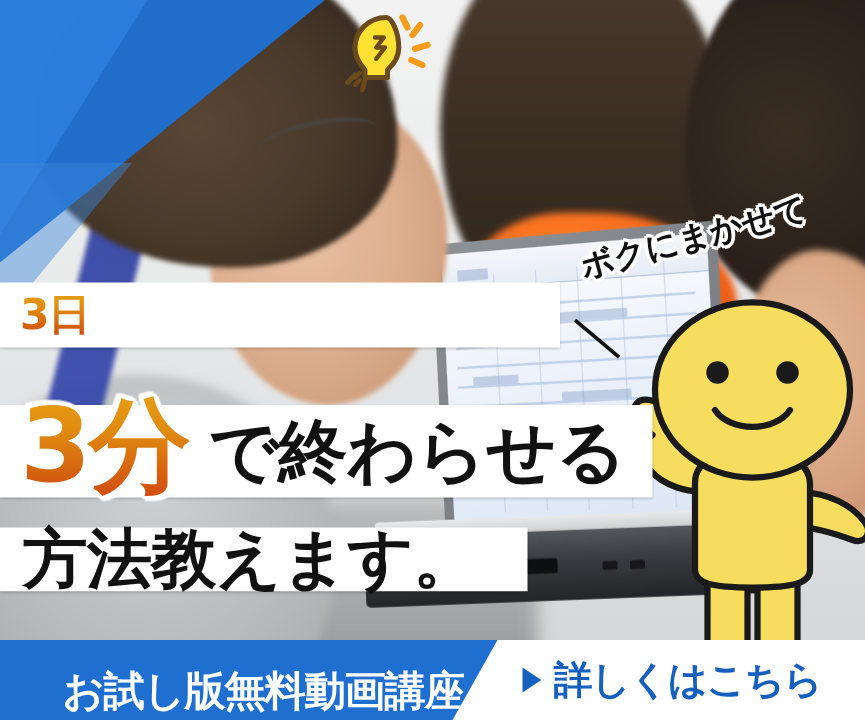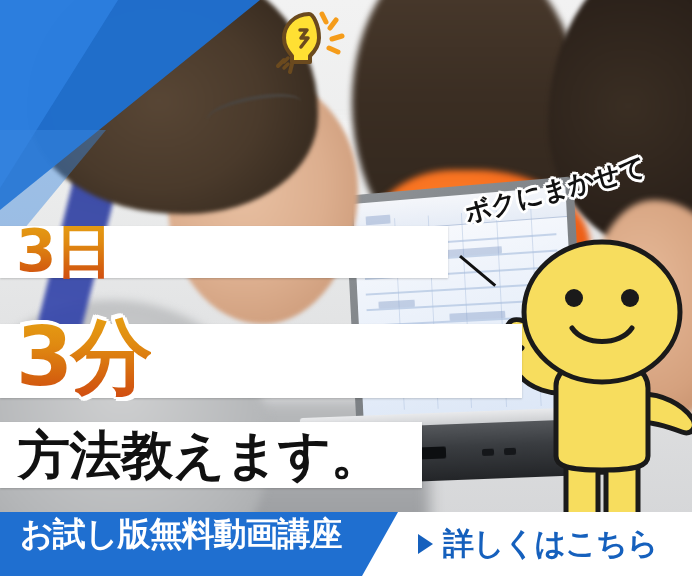--- a/index.html
+++ b/index.html
@@ -154,35 +154,35 @@
   
   .band{
     position:absolute;
     background:#fff;
     display:flex;align-items:center;
     white-space:nowrap;
     box-shadow:0 1px 2px rgba(0,0,0,.18);
   }
   .band-1{left:0;top:226px;width:448px;height:52px;padding-left:16px;}
   .band-2{left:0;top:324px;width:522px;height:74px;padding-left:16px;}
-  .band-3{left:0;top:422px;width:422px;height:66px;padding-left:18px;}
+  .band-3{left:0;top:422px;width:422px;height:51px;padding-left:18px;}
 
   .jp{font-family:"DejaVu Sans","Liberation Sans",sans-serif;font-weight:700;color:#111;letter-spacing:-.5px;}
   .t1{font-size:40px;line-height:1;}
   .t2{font-size:55px;line-height:1;}
   .t3{font-size:52px;line-height:1;}
 
   
   .hot{
     background-image:linear-gradient(180deg,#e8a714 0%,#e08a11 38%,#d4600f 70%,#cf3d14 100%);
     -webkit-background-clip:text;background-clip:text;color:transparent;
     -webkit-text-fill-color:transparent;
     font-weight:700;
   }
-  .hot-1{font-size:58px;letter-spacing:-1px;margin-right:12px;}
+  .hot-1{font-size:34px;letter-spacing:-1px;margin-right:12px;}
   .hot-2{
     font-size:82px;letter-spacing:-2px;margin-right:16px;margin-top:-6px;
     position:relative;
     filter:drop-shadow(2px 0 0 #fff) drop-shadow(-2px 0 0 #fff)
            drop-shadow(0 2px 0 #fff) drop-shadow(0 -2px 0 #fff)
            drop-shadow(2px 2px 0 #fff) drop-shadow(-2px -2px 0 #fff);
   }
 
   
   .speech{
@@ -208,21 +208,21 @@
 
   
   .bottom{
     position:absolute;left:0;top:512px;width:692px;height:64px;
     background:#fff;
   }
   .bottom-blue{
     position:absolute;left:0;top:0;width:430px;height:64px;
     background:#1f6fd0;
     clip-path:polygon(0 0,398px 0,362px 64px,0 64px);
-    display:flex;align-items:flex-start;
+    display:flex;align-items:flex-end;padding-left:30px;
   }
   .bottom-blue-label{
     font-family:"DejaVu Sans","Liberation Sans",sans-serif;
     font-weight:700;font-size:33px;color:#fff;white-space:nowrap;
     padding-left:20px;letter-spacing:-1px;
   }
   .bottom-cta{
     position:absolute;left:418px;top:0;height:64px;
     display:flex;align-items:center;gap:10px;
   }
@@ -342,20 +342,21 @@
       <path d="M78 92 C90 110 126 110 138 92" fill="none" stroke="#1a1a1a" stroke-width="5" stroke-linecap="round"></path>
     </svg>
   </div>
 
   <div class="band band-1">
     <span class="hot hot-1 jp">3日</span>
   </div>
 
   <div class="band band-2">
     <span class="hot hot-2 jp">3分</span>
+    <span class="jp t2">で終わらせる</span>
   </div>
 
   <div class="band band-3">
     <span class="jp t3">方法教えます。</span>
   </div>
 
   <div class="bottom">
     <div class="bottom-blue">
       <span class="bottom-blue-label">お試し版無料動画講座</span>
     </div>

